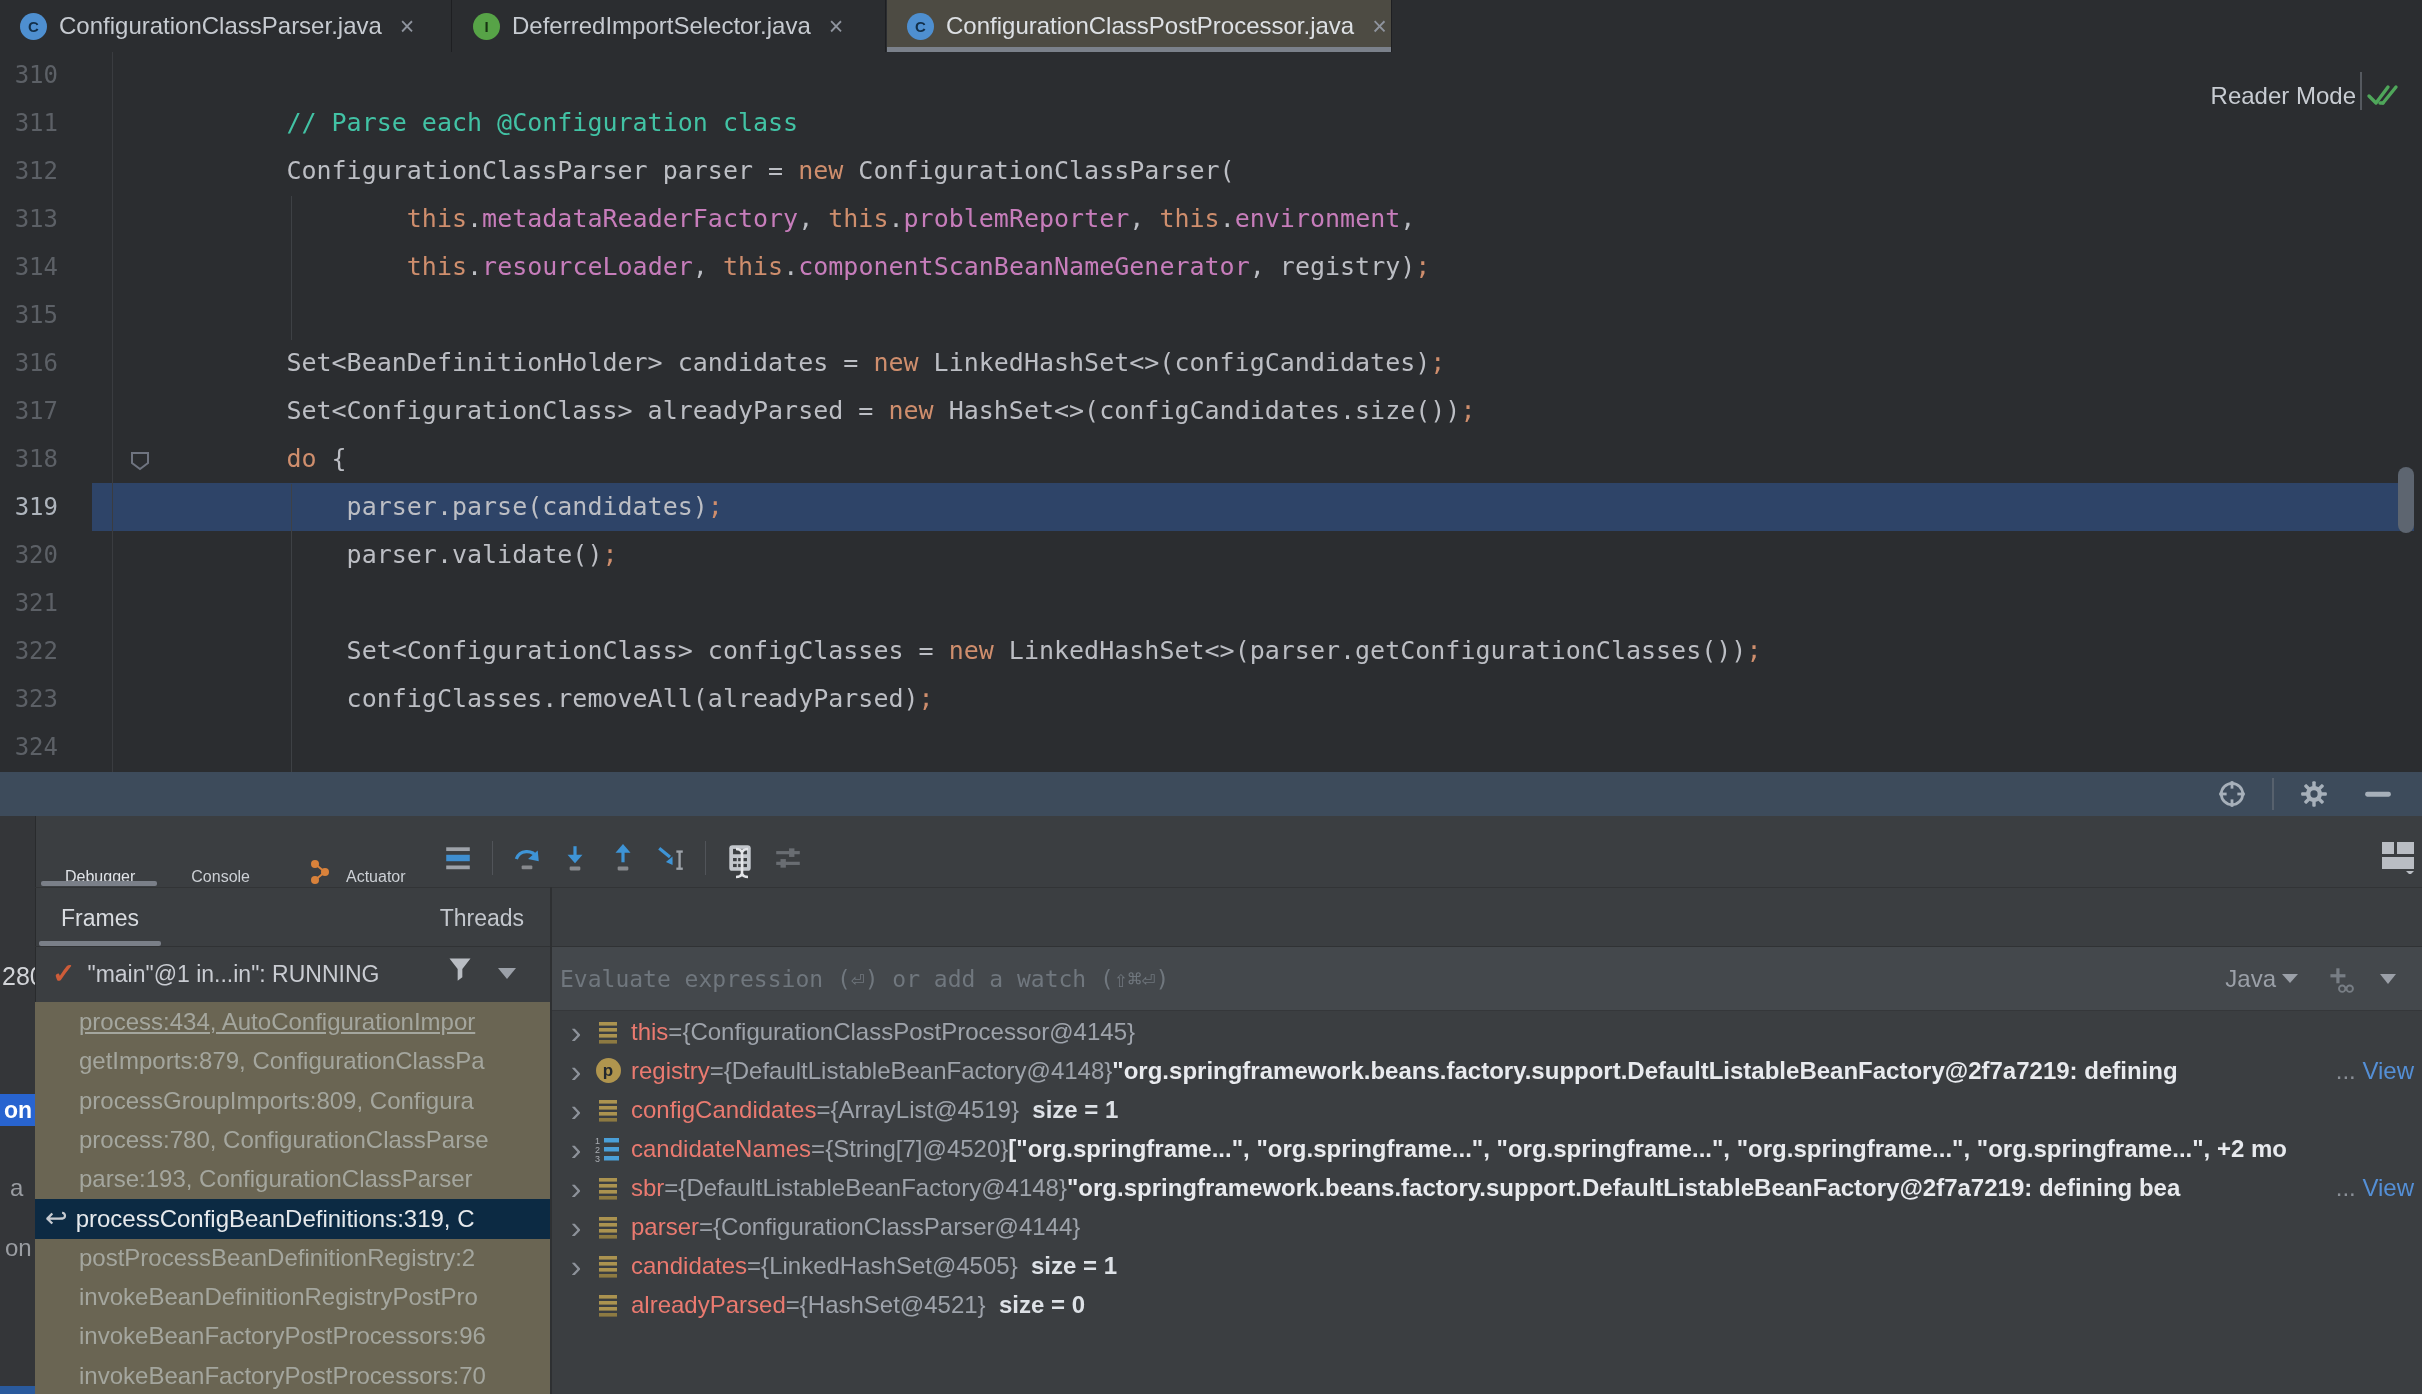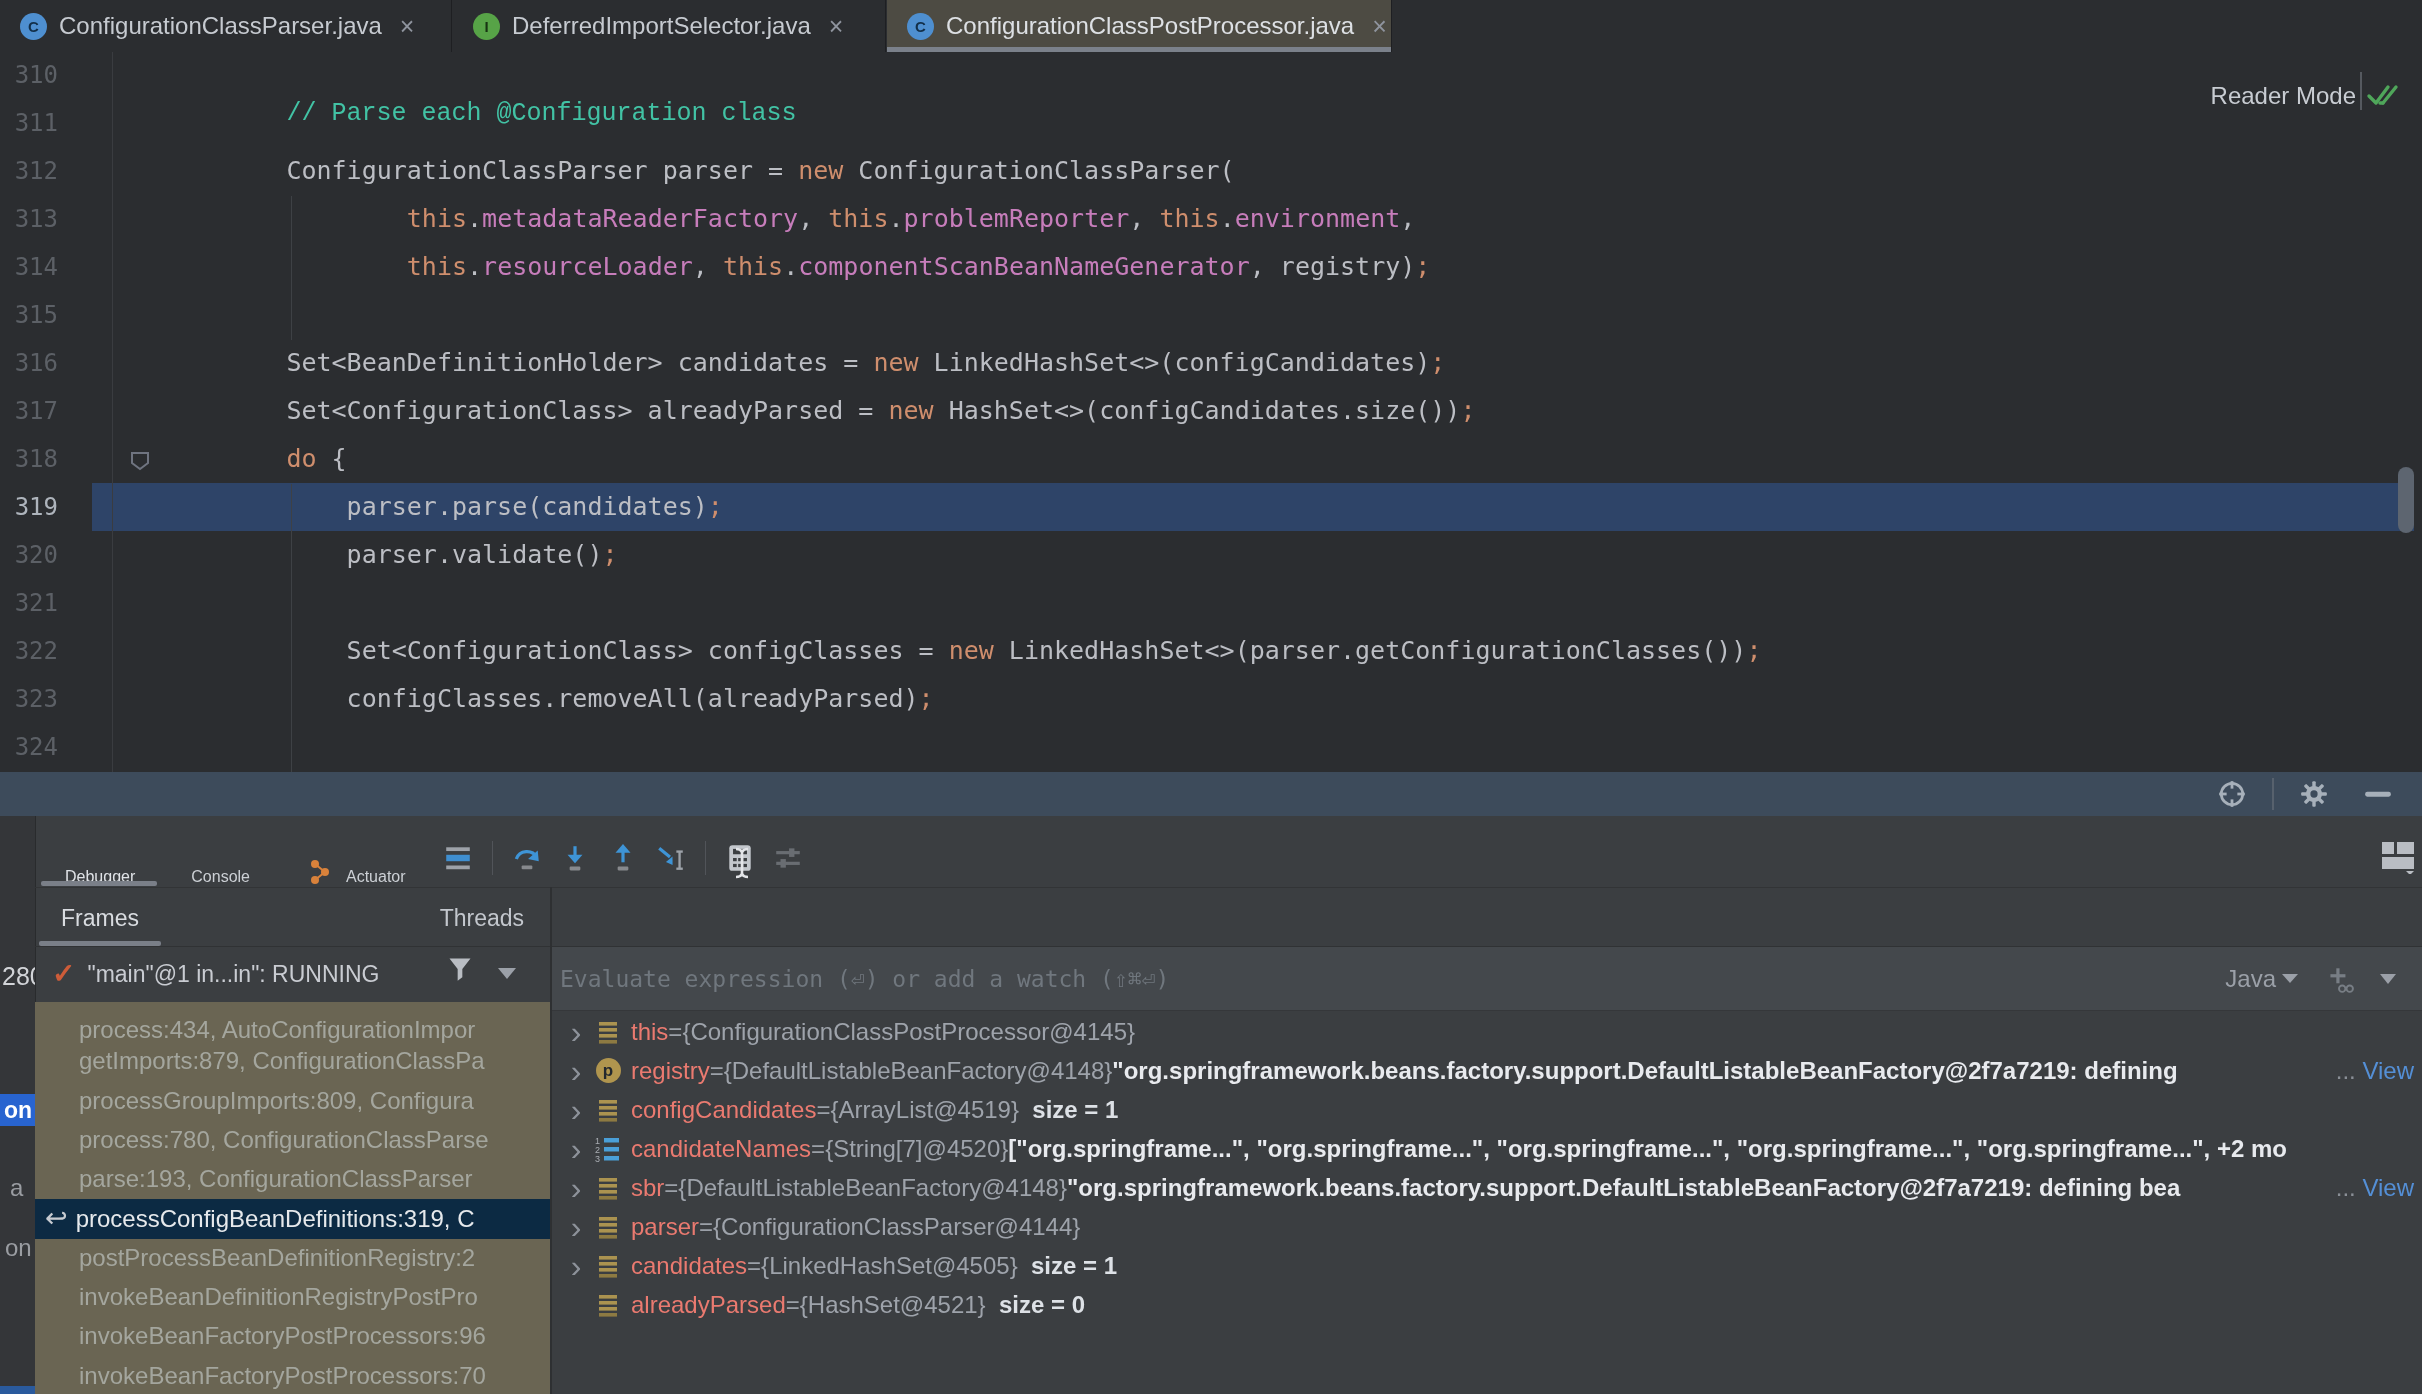--- a/index.html
+++ b/index.html
@@ -152,21 +152,21 @@
         <div class="gutter-num" style="top: 575px;">322</div>
         <div class="gutter-num" style="top: 623px;">323</div>
         <div class="gutter-num" style="top: 671px;">324</div>
       </div>
     <div id="gutter-line" class="abs"></div>
 
     <svg class="abs" style="left:128px;top:398px;" width="24" height="24" viewBox="0 0 24 24">
       <path d="M4 3 H20 V13 L12 19 L4 13 Z" fill="none" stroke="#6f7480" stroke-width="2"></path>
     </svg>
     <div id="code-lines">
-        <div class="code-line" style="top: 38px; padding-left: 120.4px; font-family: Liberation Mono, monospace;"><span class="t-com">// Parse each @Configuration class</span></div>
+        <div class="code-line" style="top: 47px; padding-left: 120.4px;"><span class="t-com">// Parse each @Configuration class</span></div>
         <div class="code-line" style="top: 95px; padding-left: 120.4px;"><span class="t-def">ConfigurationClassParser parser = </span><span class="t-kw">new</span><span class="t-def"> ConfigurationClassParser(</span></div>
         <div class="code-line" style="top: 143px; padding-left: 240.8px;"><span class="t-kw">this</span><span class="t-def">.</span><span class="t-fld">metadataReaderFactory</span><span class="t-def">, </span><span class="t-kw">this</span><span class="t-def">.</span><span class="t-fld">problemReporter</span><span class="t-def">, </span><span class="t-kw">this</span><span class="t-def">.</span><span class="t-fld">environment</span><span class="t-def">,</span></div>
         <div class="code-line" style="top: 191px; padding-left: 240.8px;"><span class="t-kw">this</span><span class="t-def">.</span><span class="t-fld">resourceLoader</span><span class="t-def">, </span><span class="t-kw">this</span><span class="t-def">.</span><span class="t-fld">componentScanBeanNameGenerator</span><span class="t-def">, registry)</span><span class="t-semi">;</span></div>
         <div class="code-line" style="top: 287px; padding-left: 120.4px;"><span class="t-def">Set&lt;BeanDefinitionHolder&gt; candidates = </span><span class="t-kw">new</span><span class="t-def"> LinkedHashSet&lt;&gt;(configCandidates)</span><span class="t-semi">;</span></div>
         <div class="code-line" style="top: 335px; padding-left: 120.4px;"><span class="t-def">Set&lt;ConfigurationClass&gt; alreadyParsed = </span><span class="t-kw">new</span><span class="t-def"> HashSet&lt;&gt;(configCandidates.size())</span><span class="t-semi">;</span></div>
         <div class="code-line" style="top: 383px; padding-left: 120.4px;"><span class="t-kw">do</span><span class="t-def"> {</span></div>
         <div class="code-line" style="top: 431px; padding-left: 180.6px;"><span class="t-def">parser.parse(candidates)</span><span class="t-semi">;</span></div>
         <div class="code-line" style="top: 479px; padding-left: 180.6px;"><span class="t-def">parser.validate()</span><span class="t-semi">;</span></div>
         <div class="code-line" style="top: 575px; padding-left: 180.6px;"><span class="t-def">Set&lt;ConfigurationClass&gt; configClasses = </span><span class="t-kw">new</span><span class="t-def"> LinkedHashSet&lt;&gt;(parser.getConfigurationClasses())</span><span class="t-semi">;</span></div>
         <div class="code-line" style="top: 623px; padding-left: 180.6px;"><span class="t-def">configClasses.removeAll(alreadyParsed)</span><span class="t-semi">;</span></div>
@@ -312,21 +312,21 @@
   <div id="thread-row" class="abs">
     <span id="thread-check">✓</span>
     <span id="thread-label">"main"@1 in...in": RUNNING</span>
   </div>
   <svg id="thread-funnel" class="abs" width="28" height="28" viewBox="0 0 24 24">
     <path d="M3 3 L21 3 L14 12 L14 19 L10 22 L10 12 Z" fill="#b9bdc3"></path>
   </svg>
   <div id="thread-caret" class="abs"></div>
 
   <div id="frames-list" class="abs">
-      <div class="frame-row" style="top: 8px;">
+      <div class="frame-row" style="top: 0px; text-decoration: underline;">
         <span>process:434, AutoConfigurationImpor</span>
       </div>
       <div class="frame-row" style="top: 39.3px;">
         <span>getImports:879, ConfigurationClassPa</span>
       </div>
       <div class="frame-row" style="top: 78.6px;">
         <span>processGroupImports:809, Configura</span>
       </div>
       <div class="frame-row" style="top: 117.9px;">
         <span>process:780, ConfigurationClassParse</span>

